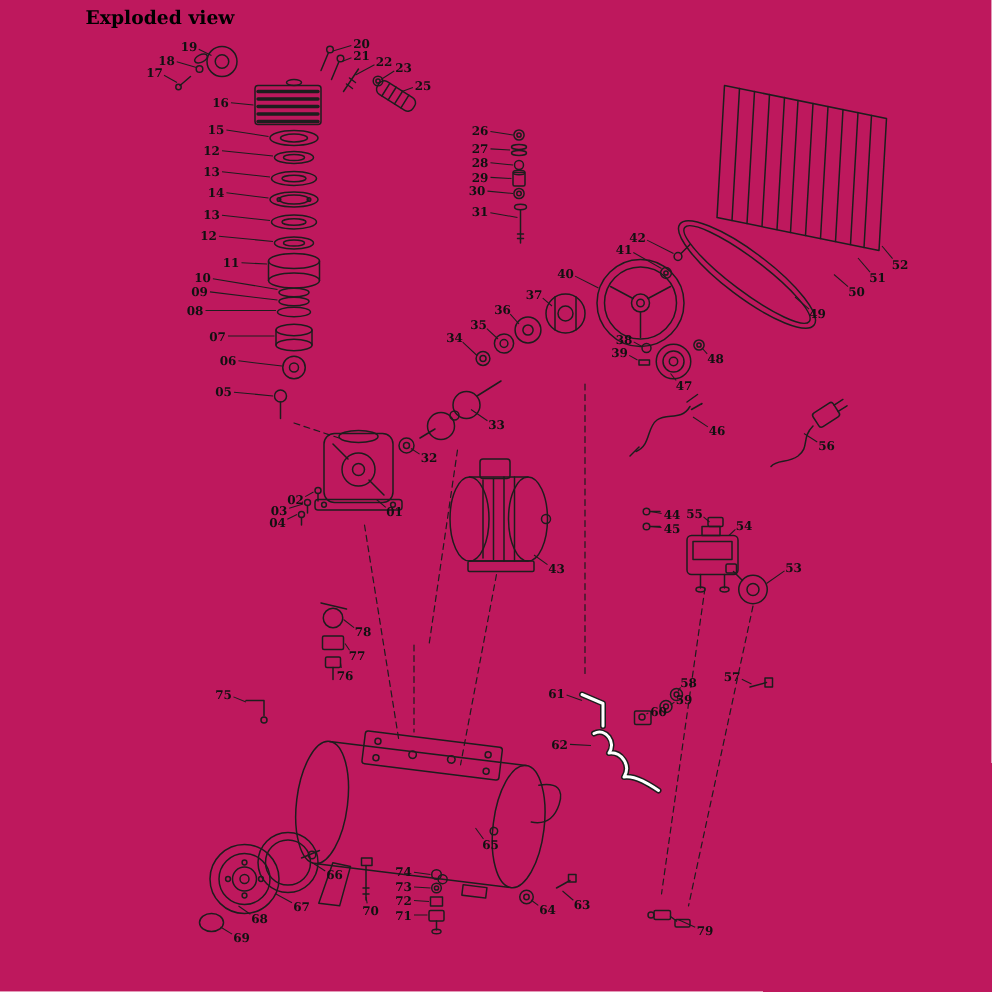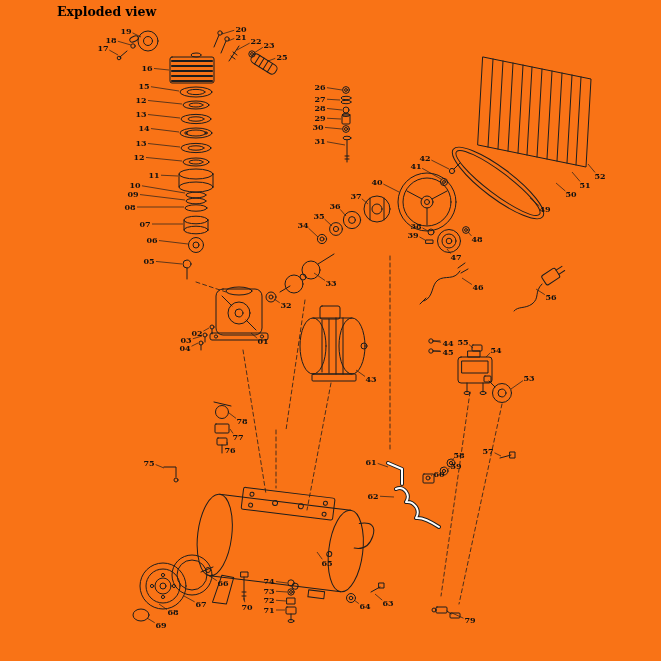--- a/index.html
+++ b/index.html
@@ -1,16 +1,16 @@
 <!DOCTYPE html>
 <html><head>
 <meta charset="utf-8">
 <style>
   html,body{margin:0;padding:0;background:#fff;}
-  .stage{position:relative;width:661px;height:661px;background:#f97316;overflow:hidden;
+  .stage{position:relative;width:661px;height:661px;background:#be185d;overflow:hidden;
          font-family:"DejaVu Serif",serif;}
   svg{position:absolute;left:0;top:0;}
   .ink{stroke:#1d1d1d;fill:none;stroke-width:1;stroke-linecap:round;stroke-linejoin:round;}
   .thick{stroke-width:2.2;}
   .dash{stroke-dasharray:4 3;stroke-width:.8;}
   .leader{stroke:#1d1d1d;stroke-width:.7;fill:none;}
   .part-num{font-family:"DejaVu Serif",serif;font-weight:bold;font-size:8px;fill:#111;
             text-anchor:middle;dominant-baseline:central;}
   .title{font-family:"DejaVu Serif",serif;font-weight:bold;font-size:12.5px;fill:#000;}
   .pipe-outer{stroke:#1d1d1d;stroke-width:4;}

